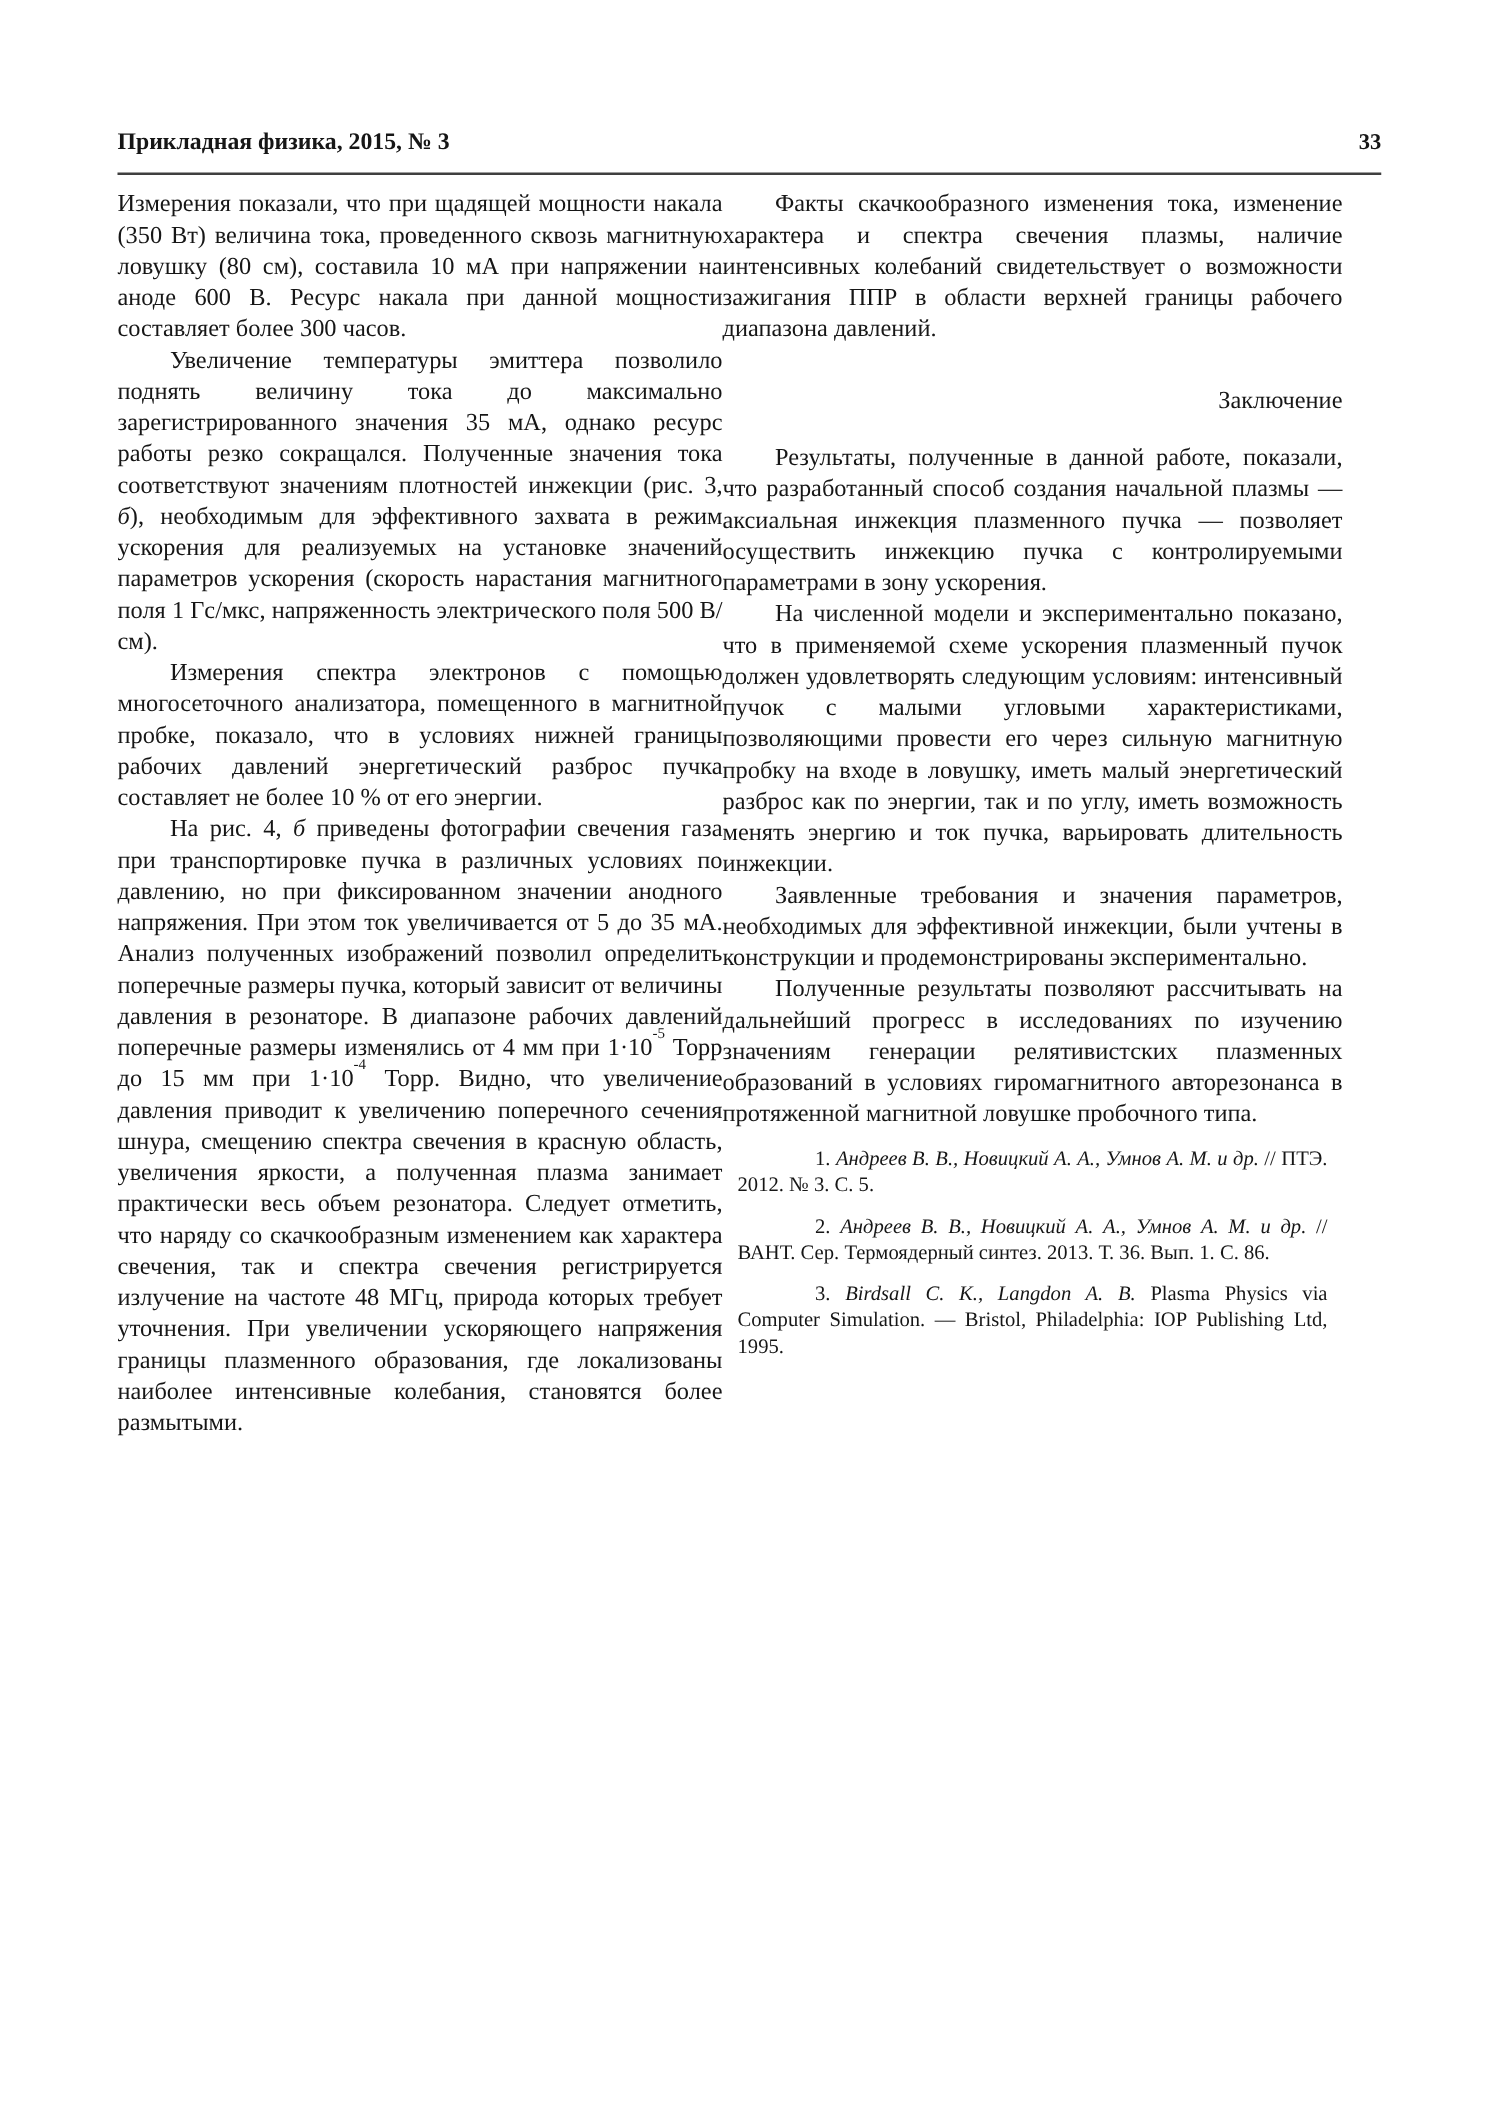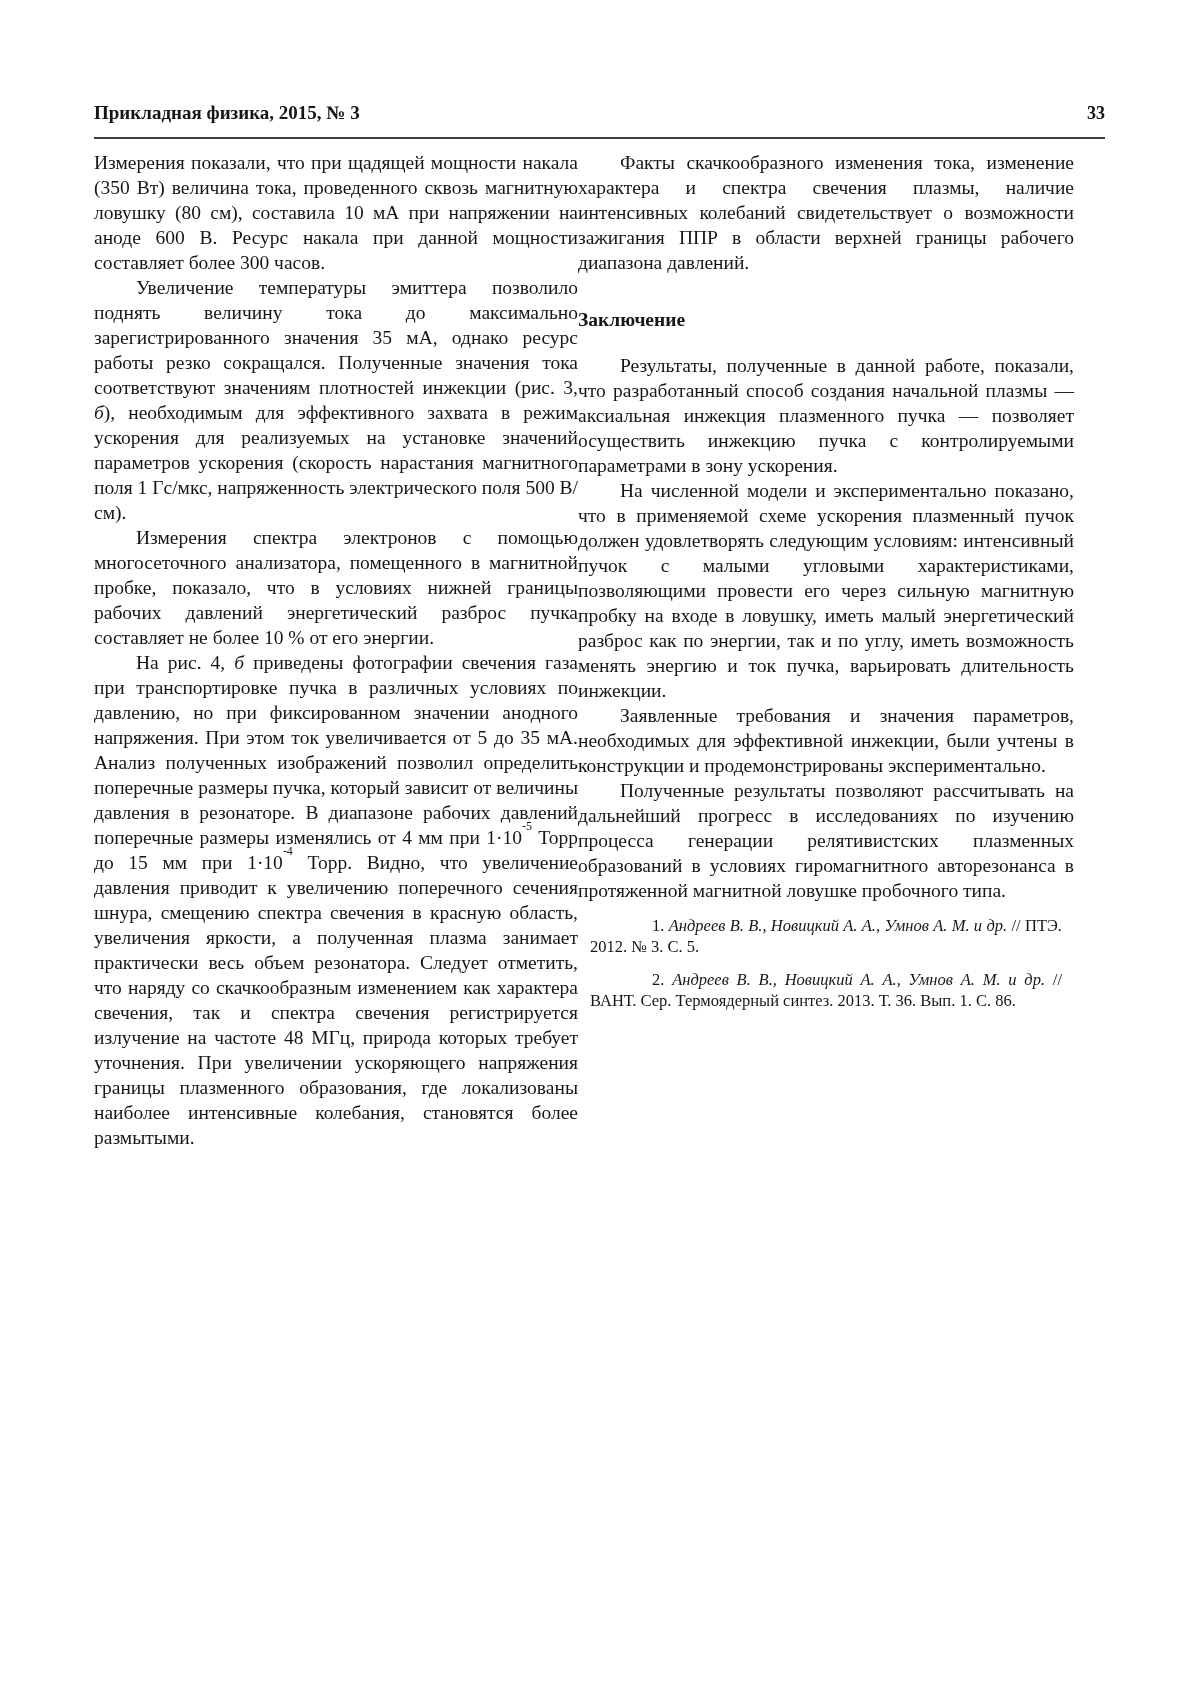--- a/index.html
+++ b/index.html
@@ -29,22 +29,22 @@
     font-size: 19.5px; line-height: 25px;
     hyphens: auto; -webkit-hyphens: auto;
   }
   p.ind { text-indent: 42px; }
 
   sup.e {
     font-size: 12px; line-height: 0; position: relative; top: -7px;
   }
 
   h2.concl {
-    font-size: 19.5px; line-height: 25px; font-weight: bold;
-    text-align: left; margin: 32px 0 21px 0;
+    font-size: 19.5px; line-height: 25px; font-weight: normal;
+    text-align: right; margin: 32px 0 21px 0;
   }
   h3.lit {
     font-size: 17px; line-height: 20px; font-weight: bold;
     letter-spacing: 5px; margin: 95px 0 20px 62px;
   }
   .refs p.ref {
     margin: 12px; text-align: justify; text-indent: 62px;
     font-size: 16.5px; line-height: 21px;
   }
 </style>
@@ -69,23 +69,24 @@
     </div>
 
     <div class="col-r">
       <p class="jp ind"><span>Факты скачкообразного изменения тока, изменение характера и спектра свечения плазмы, наличие интенсивных колебаний свидетельствует о возможности зажигания ППР в области верхней границы рабочего диапазона давлений.</span></p>
 
       <h2 class="concl">Заключение</h2>
 
       <p class="jp ind"><span>Результаты, полученные в данной работе, показали, что разработанный способ создания начальной плазмы — аксиальная инжекция плазменного пучка — позволяет осуществить инжекцию пучка с контролируемыми параметрами в зону ускорения.</span></p>
       <p class="jp ind"><span>На численной модели и экспериментально показано, что в применяемой схеме ускорения плазменный пучок должен удовлетворять следующим условиям: интенсивный пучок с малыми угловыми характеристиками, позволяющими провести его через сильную магнитную пробку на входе в ловушку, иметь малый энергетический разброс как по энергии, так и по углу, иметь возможность менять энергию и ток пучка, варьировать длительность инжекции.</span></p>
       <p class="jp ind"><span>Заявленные требования и значения параметров, необходимых для эффективной инжекции, были учтены в конструкции и продемонстрированы экспериментально.</span></p>
-      <p class="jp ind"><span>Полученные результаты позволяют рассчитывать на дальнейший прогресс в исследованиях по изучению процесса генерации релятивистских плазменных образований в условиях гиромагнитного авторезонанса в протяженной магнитной ловушке пробочного типа.</span></p>
+      <p class="jp ind"><span>Полученные результаты позволяют рассчитывать на дальнейший прогресс в исследованиях по изучению значениям генерации релятивистских плазменных образований в условиях гиромагнитного авторезонанса в протяженной магнитной ловушке пробочного типа.</span></p>
 
 
       <div class="refs">
         <p class="ref"><span>1. </span><i>Андреев В. В., Новицкий А. А., Умнов А. М. и др.</i><span> // ПТЭ. 2012. № 3. С. 5.</span></p>
         <p class="ref"><span>2. </span><i>Андреев В. В., Новицкий А. А., Умнов А. М. и др.</i><span> // ВАНТ. Сер. Термоядерный синтез. 2013. Т. 36. Вып. 1. С. 86.</span></p>
+        <p class="ref"><span>3. </span><i>Birdsall C. K., Langdon A. B.</i><span> Plasma Physics via Computer Simulation. — Bristol, Philadelphia: IOP Publishing Ltd, 1995.</span></p>
       </div>
     </div>
 
   </div>
 </div>
 
 </body></html>

